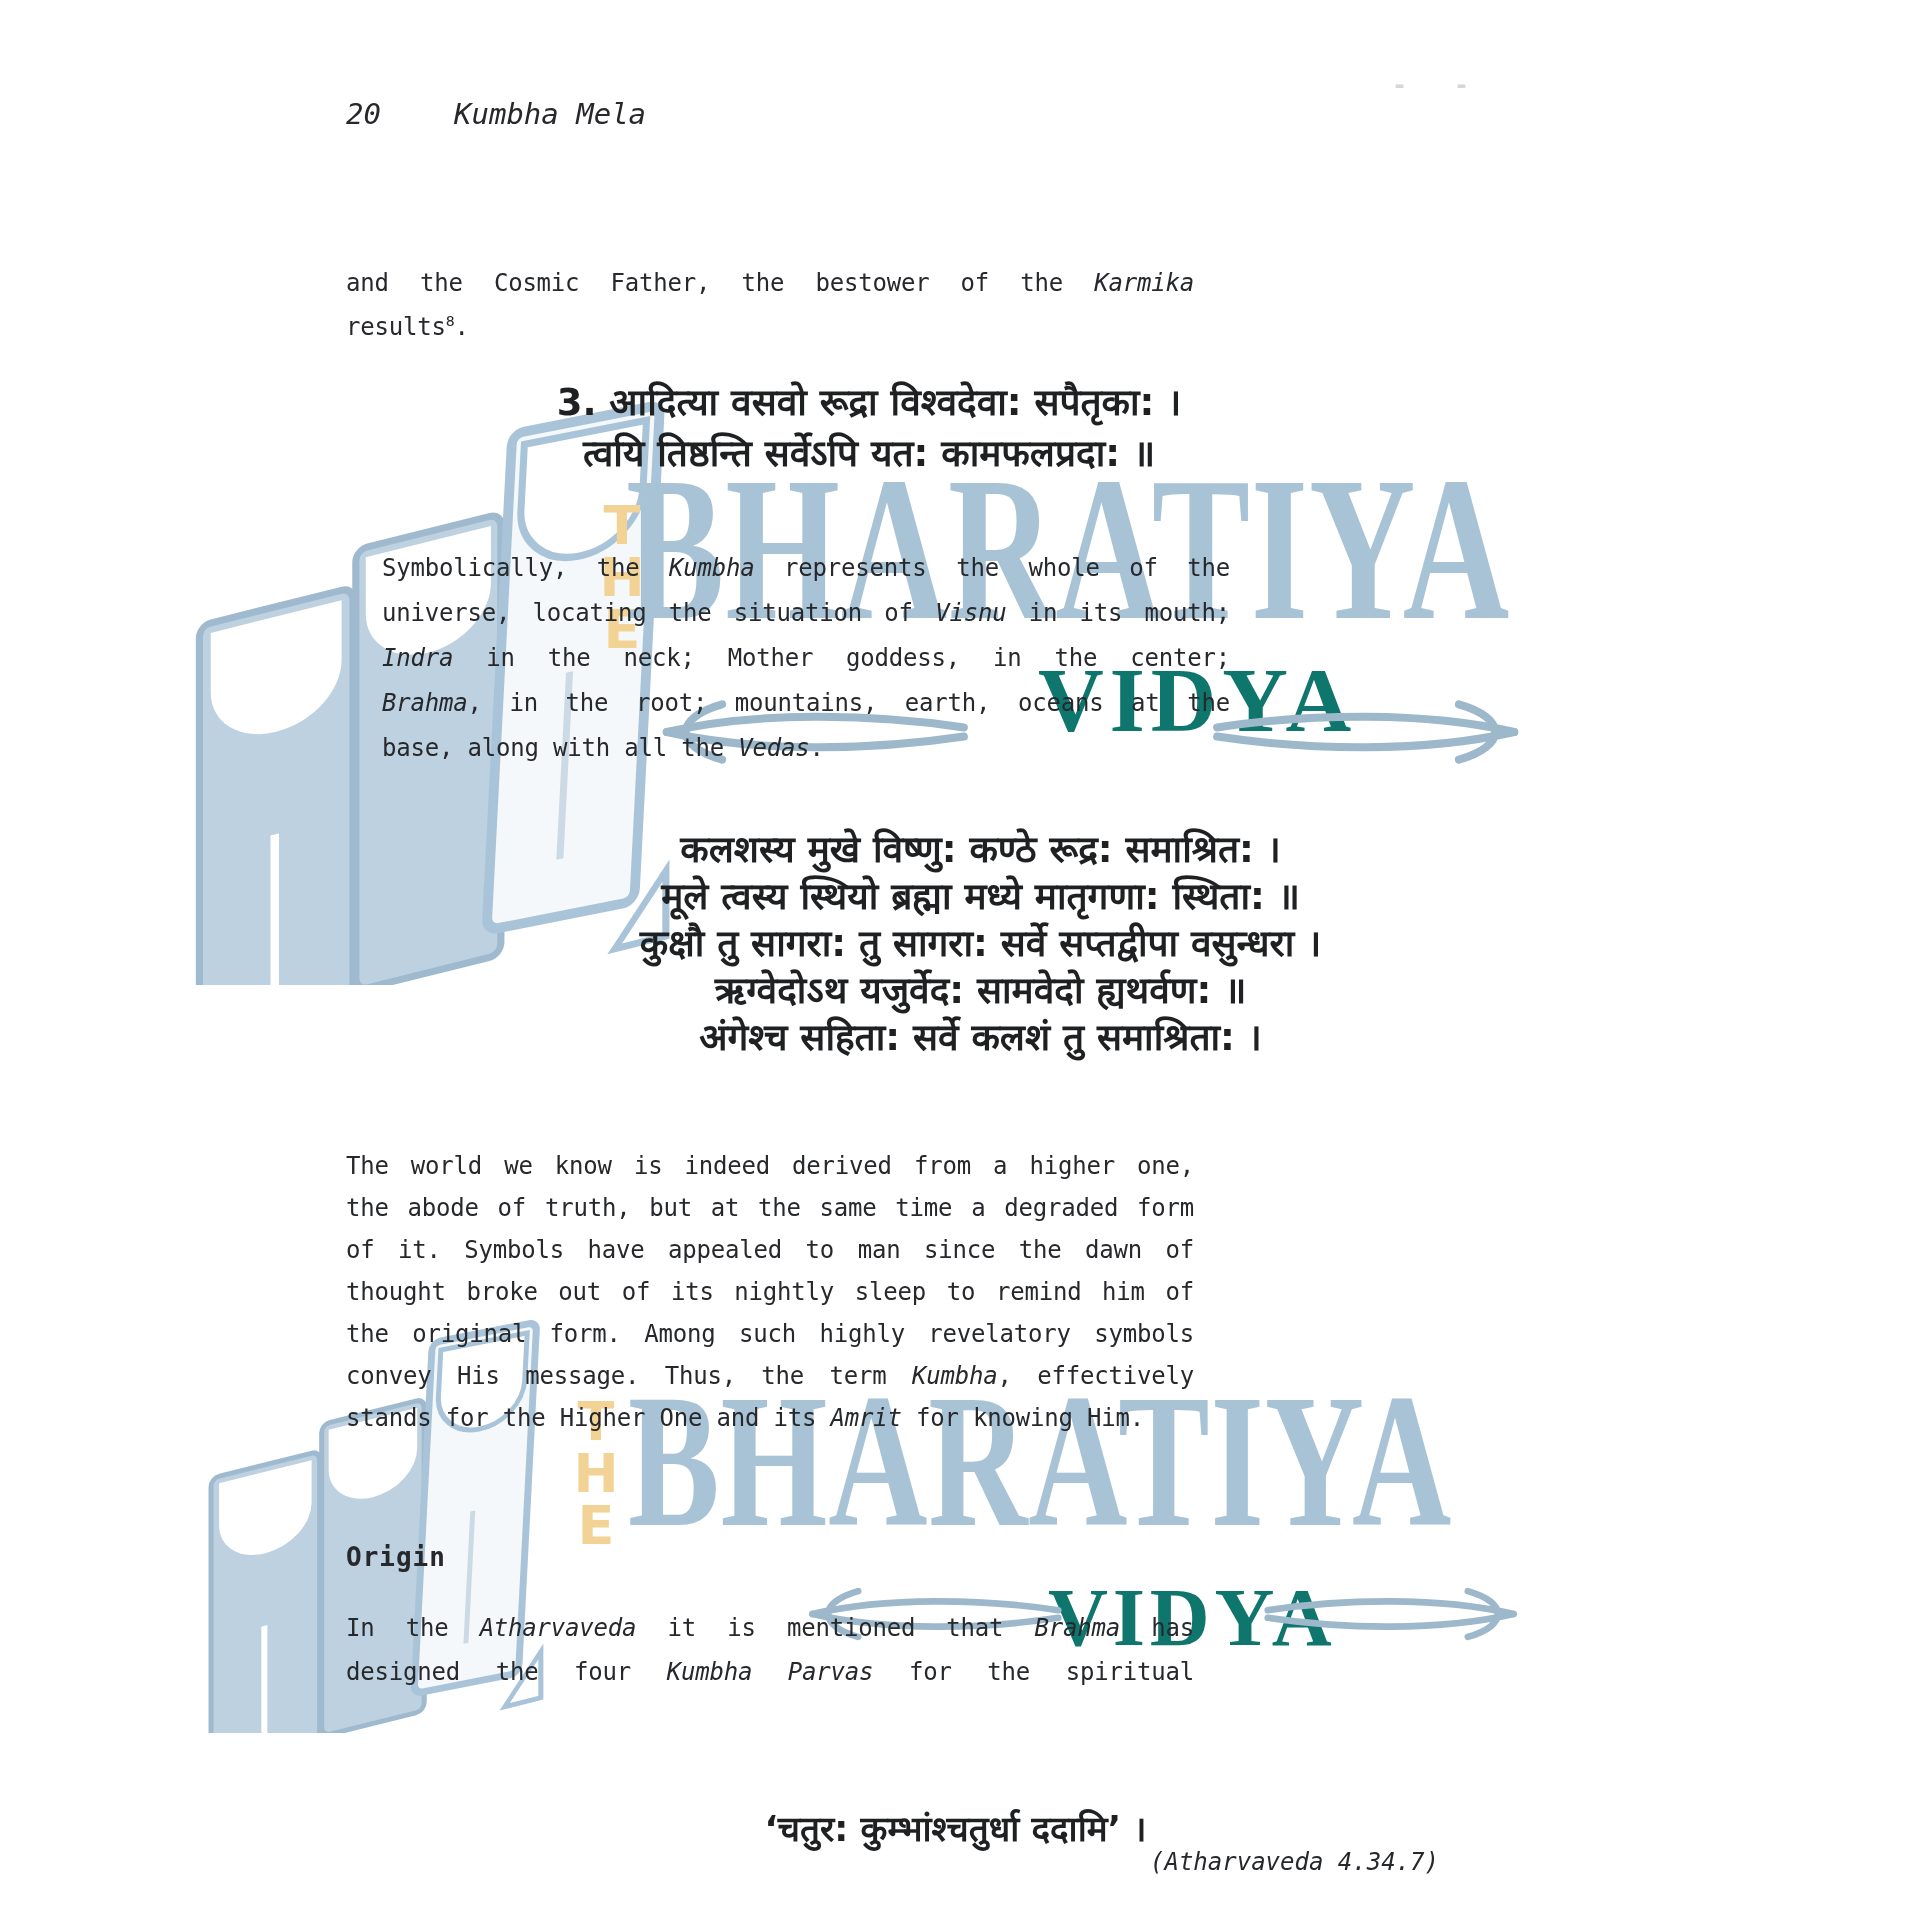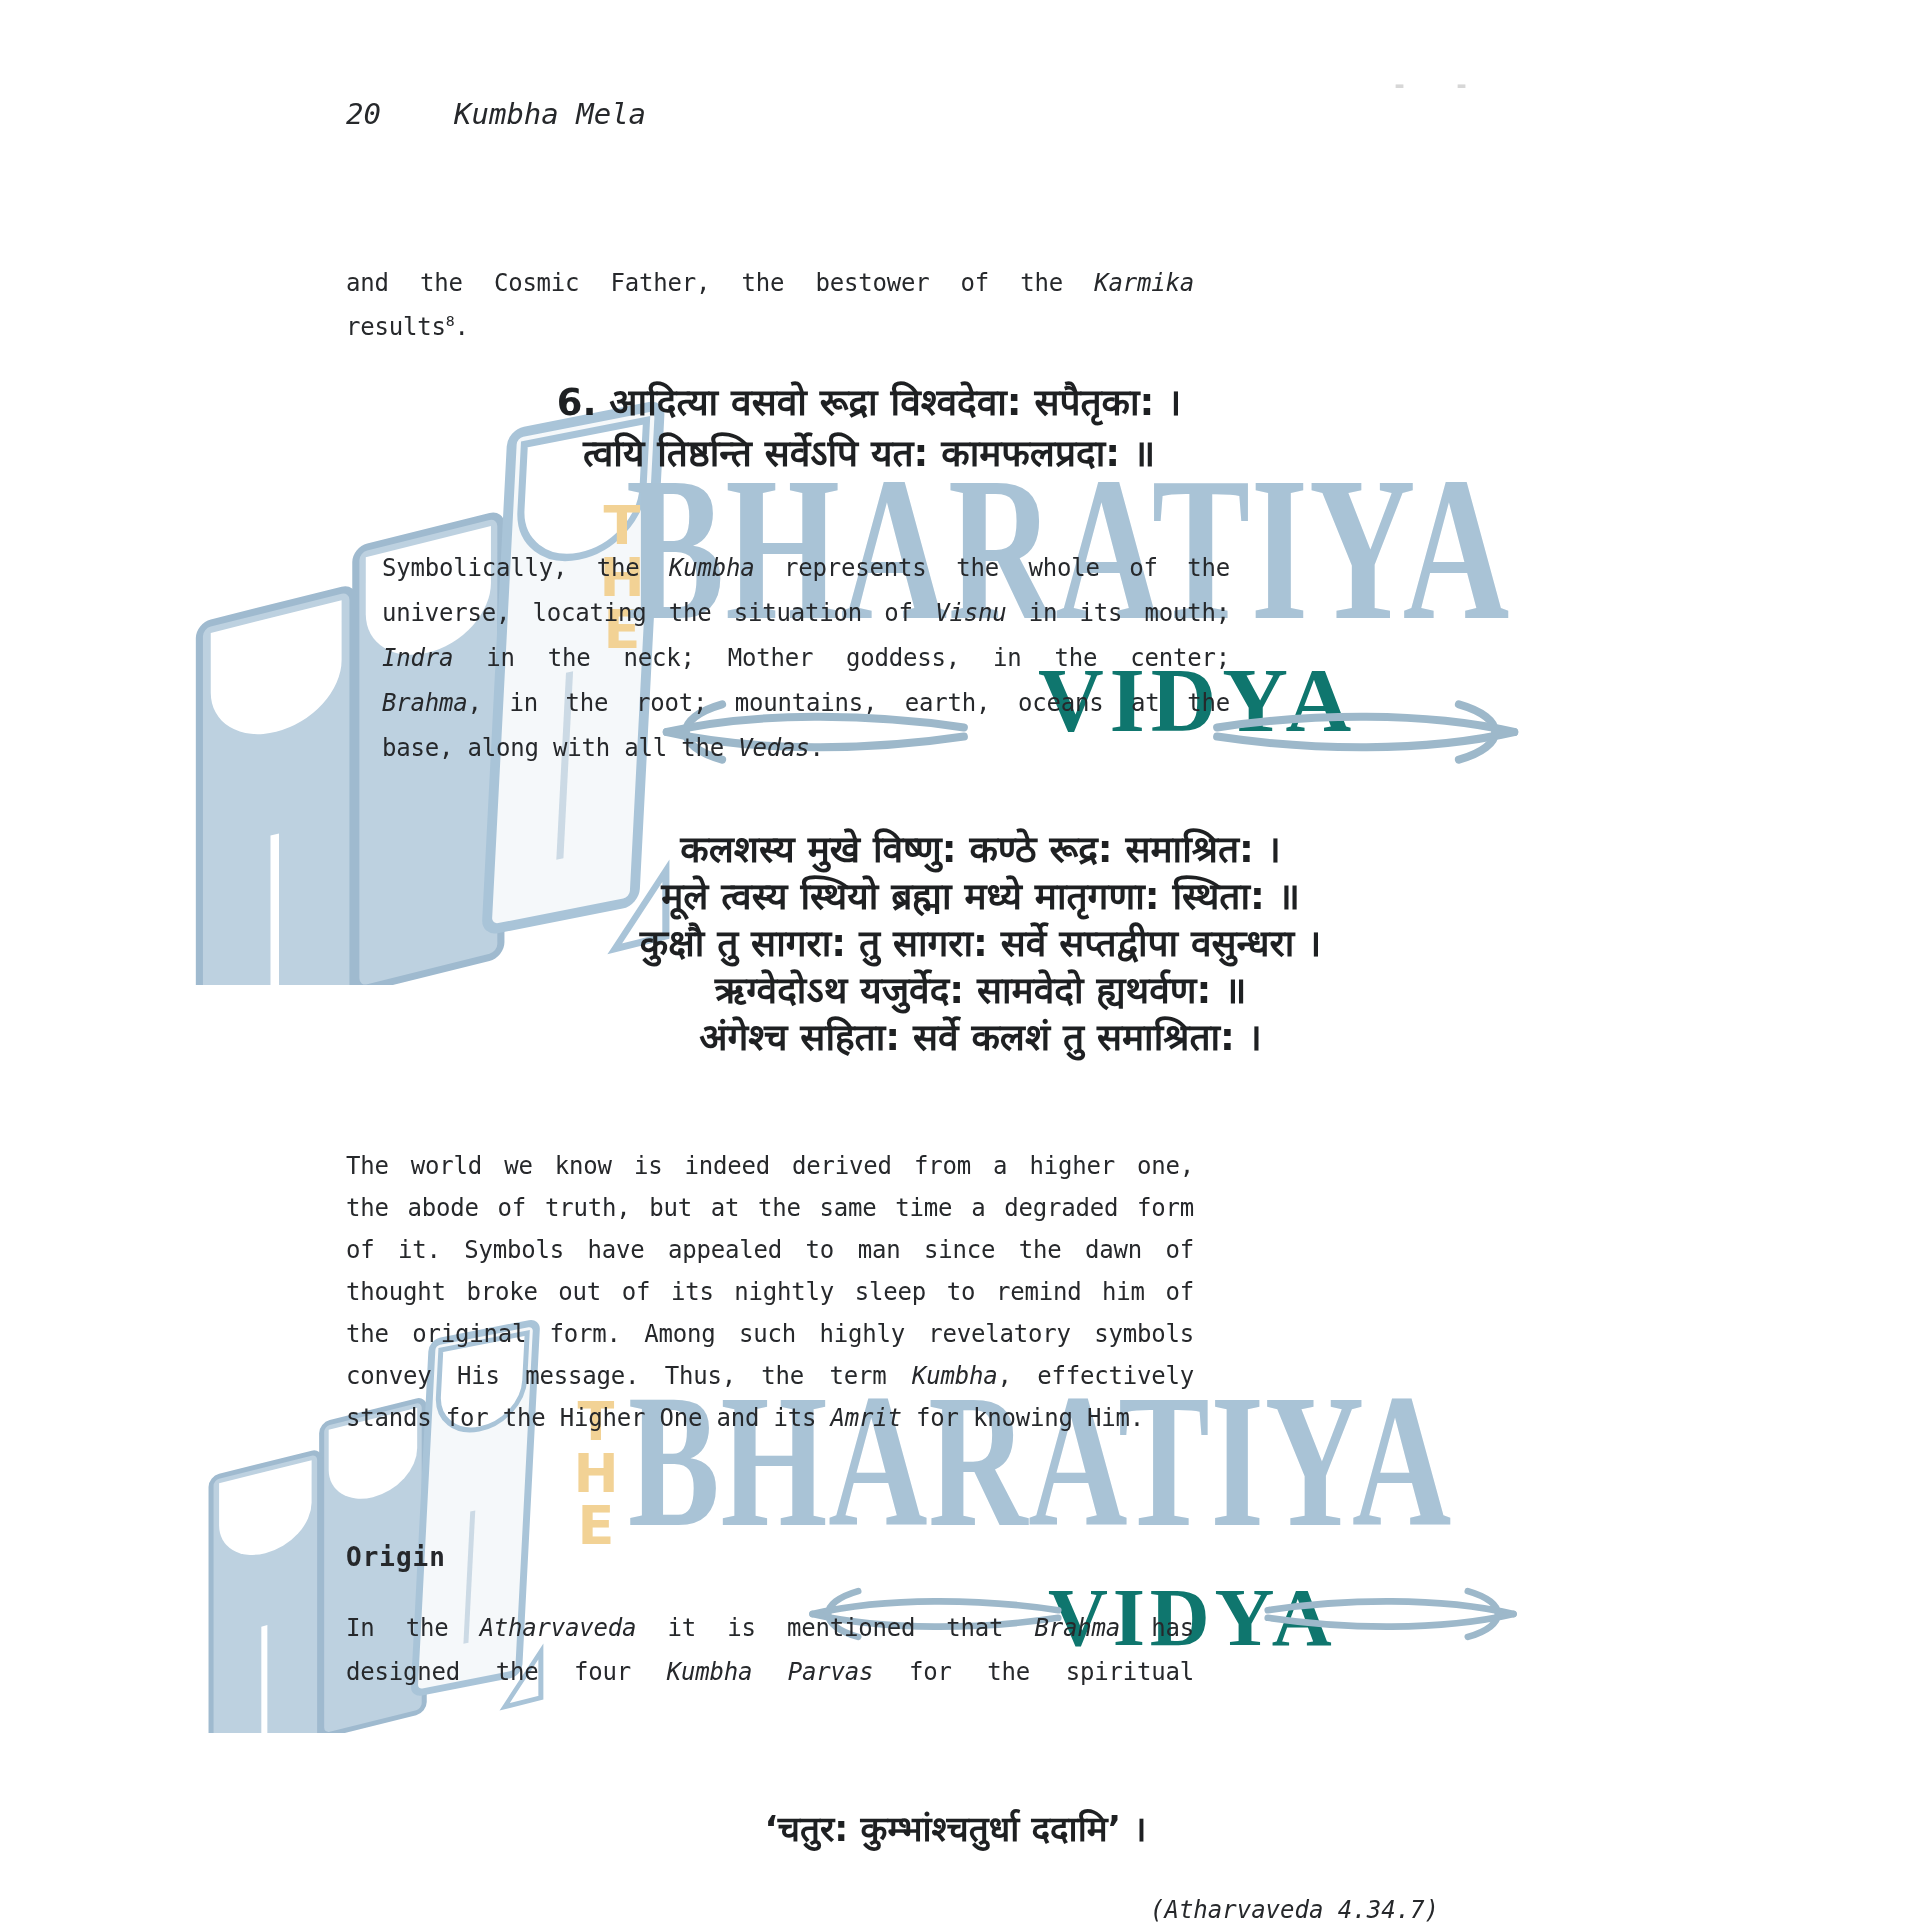--- a/index.html
+++ b/index.html
@@ -20,21 +20,21 @@
     text-align:center;
   }
   #verse1{left:415px;width:908px;top:377px;font-size:37px;line-height:51px;}
   #verse2{left:541px;width:879px;top:826px;font-size:37px;line-height:47px;}
   #verse3{left:487px;width:937px;top:1807px;font-size:35px;line-height:44px;}
   #para1{top:261px;line-height:44px;}
   #para2{top:546px;line-height:45px;margin-left:36px;}
   #para3{top:1145px;line-height:42px;}
   #para4{top:1606px;line-height:44px;}
   #origin{top:1542px;left:346px;font-size:26px;font-weight:700;letter-spacing:1px;}
-  #citation{top:1848px;left:346px;width:1093px;text-align:right;font-size:24px;font-style:italic;margin-top:48px;}
+  #citation{top:1848px;left:346px;width:1093px;text-align:right;font-size:24px;font-style:italic;}
   .speck{position:absolute;z-index:1;color:#d7d7d7;font-size:25px;font-weight:700;}
   #speck-a{left:1392px;top:70px;}
   #speck-b{left:1454px;top:70px;}
   
   .wm{position:absolute;z-index:1;}
   .wm-title{
     font-family:"Liberation Serif","DejaVu Serif",serif;font-weight:700;color:#a9c3d6;
     line-height:1;transform-origin:left top;white-space:nowrap;
   }
   #wm1-title{left:626px;top:446px;font-size:205px;transform:scaleX(0.72);letter-spacing:1px;}
@@ -145,21 +145,21 @@
 
   <span class="abs" id="header-num" style="left:346px;top:97px;">20</span>
   <span class="abs" id="header-title" style="left:454px;top:97px;">Kumbha Mela</span>
 
   <div class="abs para" id="para1">
       <div class="pline just">and the Cosmic Father, the bestower of the <i>Karmika</i></div>
       <div class="pline">results<sup>8</sup>.</div>
     </div>
 
   <div class="abs verse" id="verse1">
-      <div class="pline">6. आदित्या वसवो रूद्रा विश्वदेवा: सपैतृका: ।</div>
+      <div class="pline">3. आदित्या वसवो रूद्रा विश्वदेवा: सपैतृका: ।</div>
       <div class="pline">त्वयि तिष्ठन्ति सर्वेऽपि यत: कामफलप्रदा: ॥</div>
     </div>
 
   <div class="abs para" id="para2">
       <div class="pline just">Symbolically, the <i>Kumbha</i> represents the whole of the</div>
       <div class="pline just">universe, locating the situation of <i>Visnu</i> in its mouth;</div>
       <div class="pline just"><i>Indra</i> in the neck; Mother goddess, in the center;</div>
       <div class="pline just"><i>Brahma</i>, in the root; mountains, earth, oceans at the</div>
       <div class="pline">base, along with all the <i>Vedas</i>.</div>
     </div>

